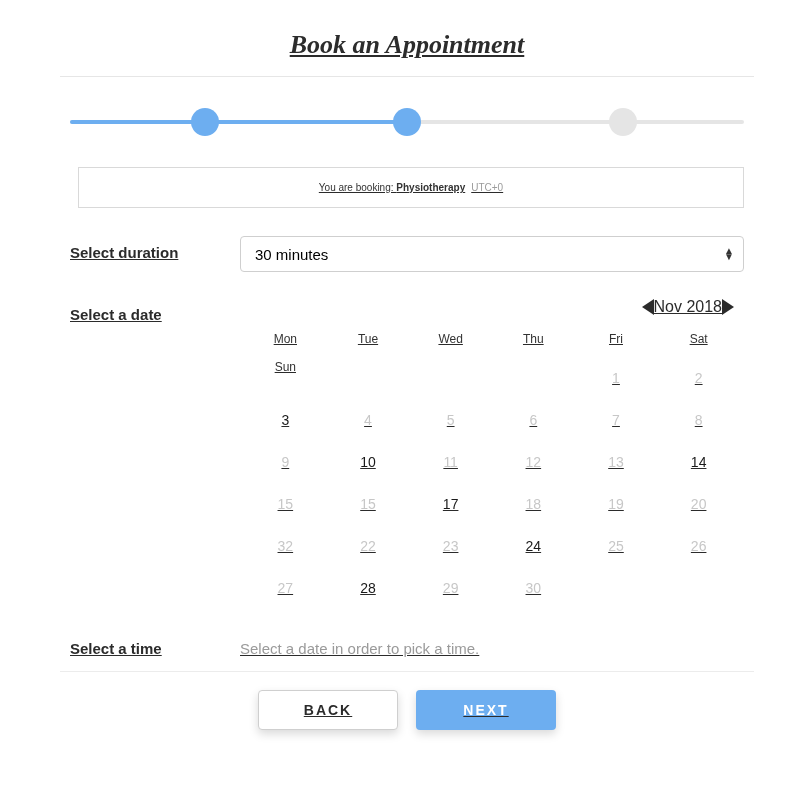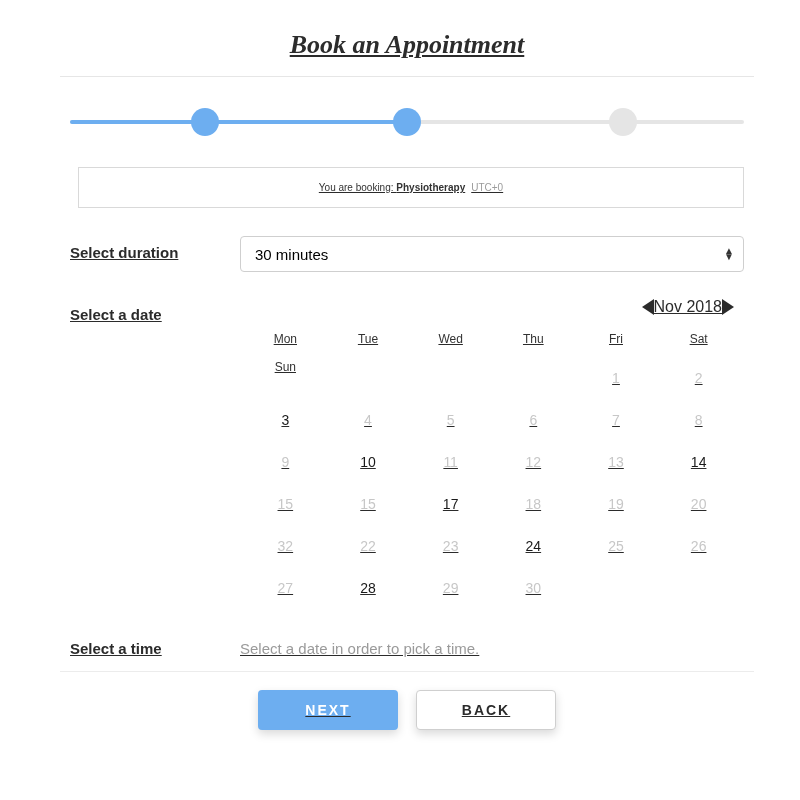--- a/index.html
+++ b/index.html
@@ -267,16 +267,16 @@
 
   <div class="row" style="margin-bottom:14px;">
     <div class="label">Select a time</div>
     <div class="field">
       <div class="hint">Select a date in order to pick a time.</div>
     </div>
   </div>
 
   <div class="footer-hr"></div>
   <div class="actions">
+    <button class="btn back">BACK</button>
     <button class="btn next">NEXT</button>
-    <button class="btn back">BACK</button>
   </div>
 </div>
 
 </body></html>

